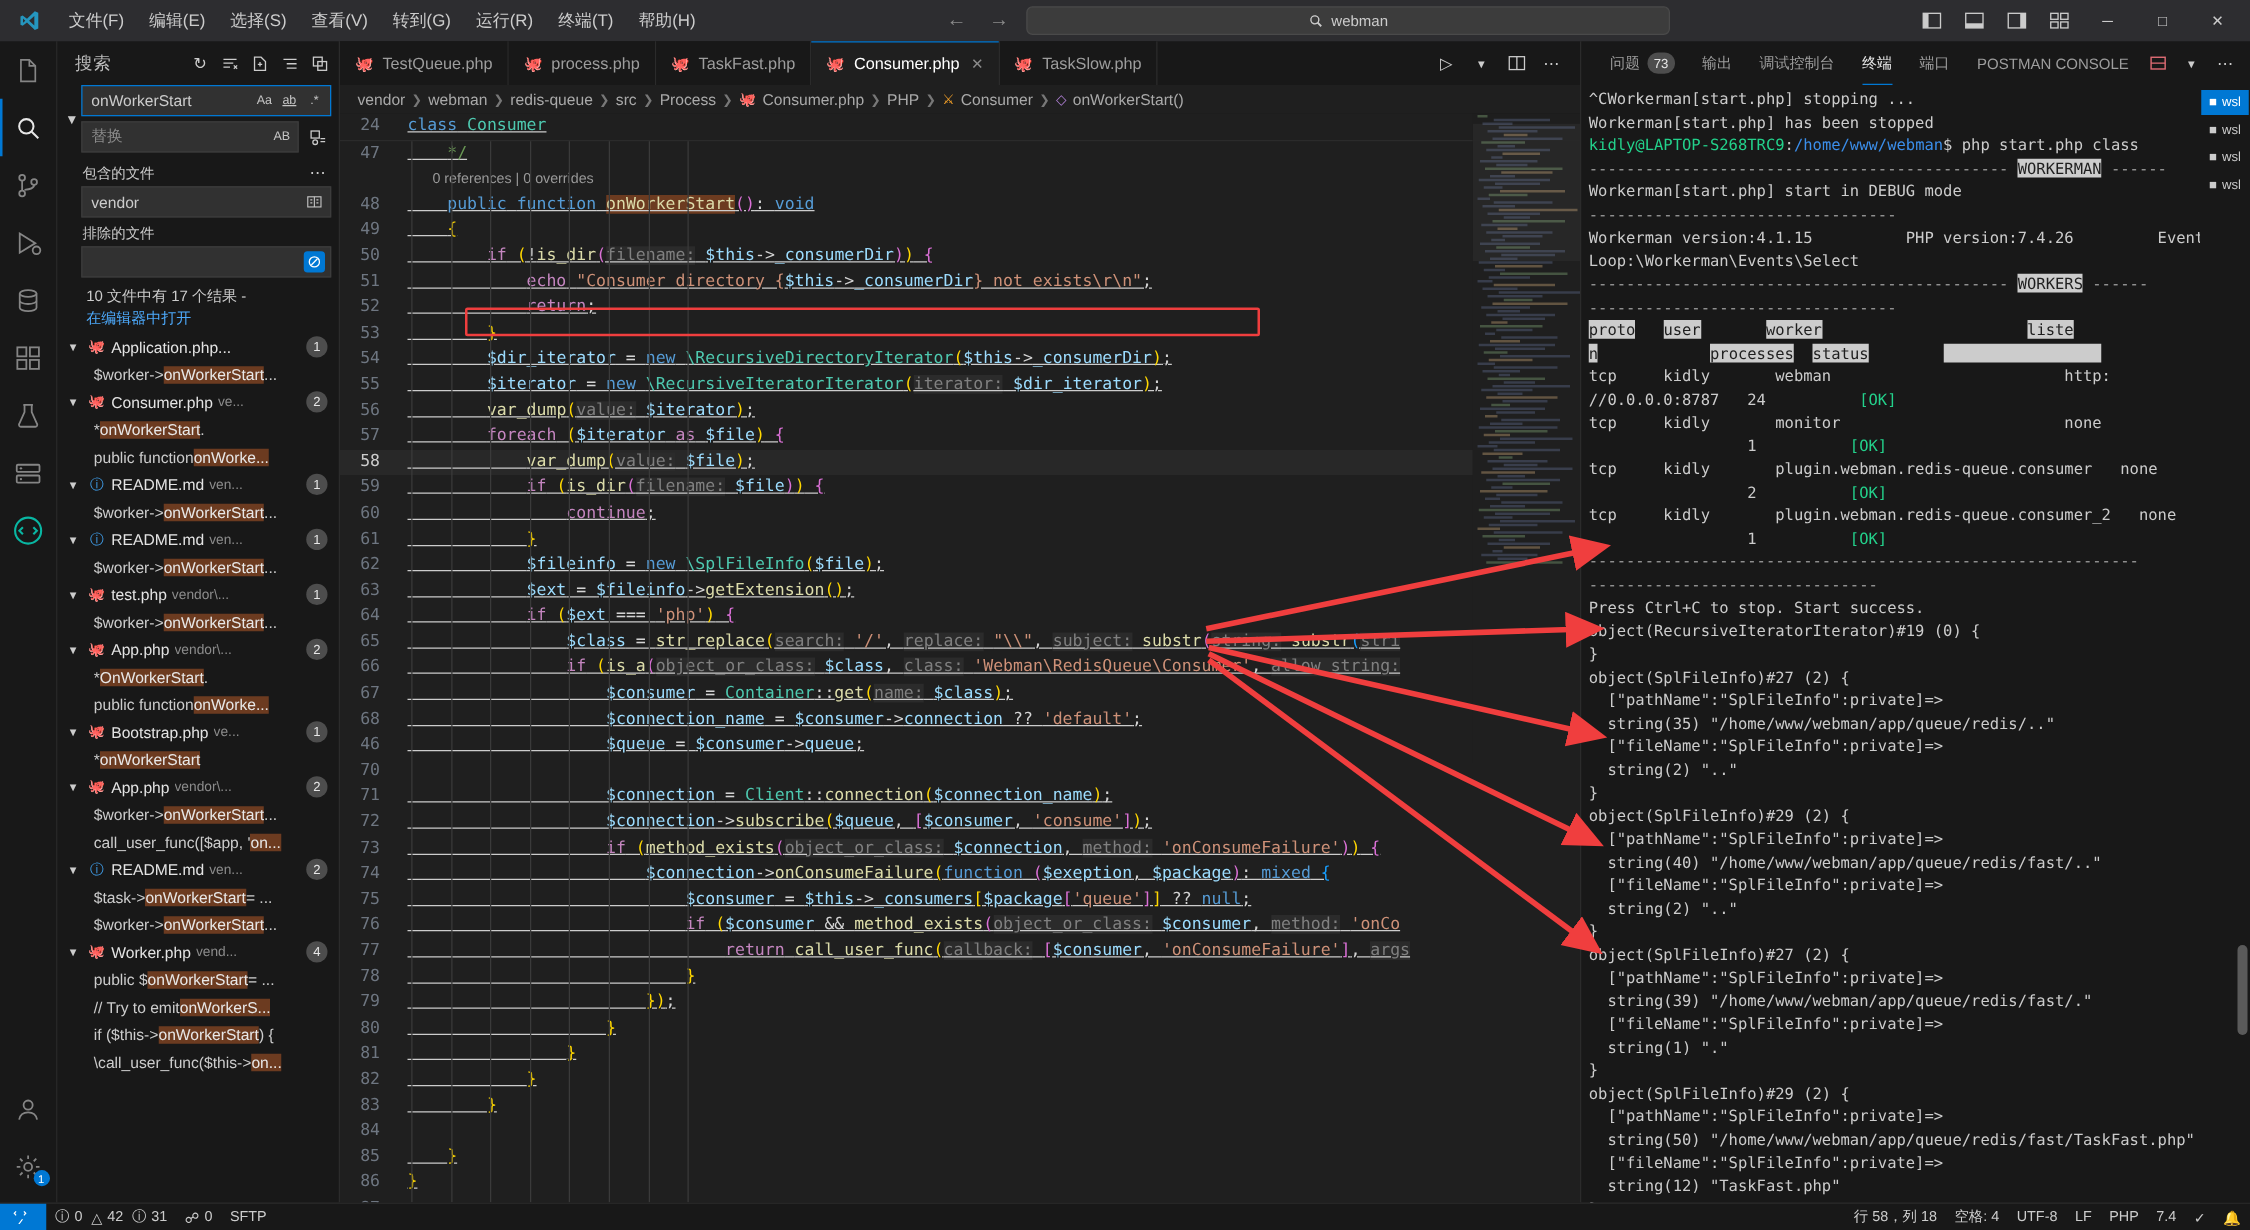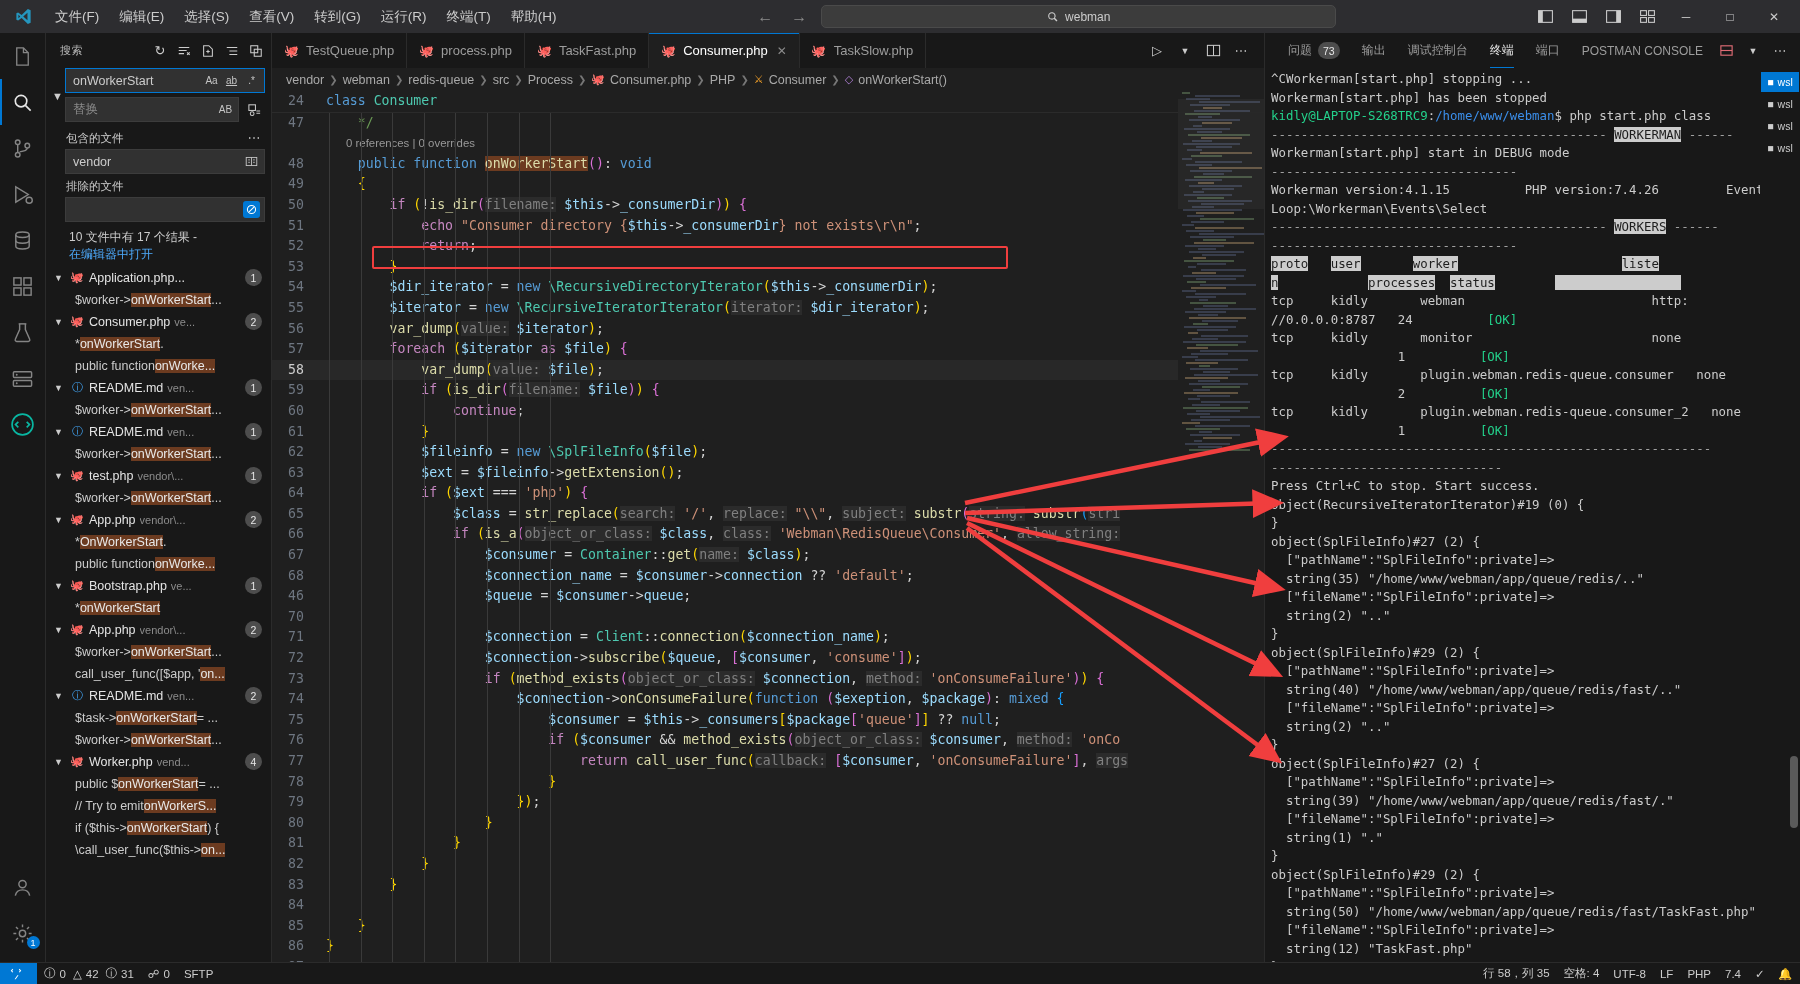--- a/index.html
+++ b/index.html
@@ -45,21 +45,21 @@
   .ab-item.active:before { content:""; position:absolute; left:0; top:0; bottom:0; width:2px; background:#0078d4; }
   .ab-spacer { flex:1; }
   .ab-badge { position:absolute; right:6px; bottom:7px; background:#0078d4; color:#fff;
               border-radius:50%; width:13px; height:13px; font-size:9px; display:flex;
               align-items:center; justify-content:center; }
 
   
   .sidebar { width:226px; flex:0 0 226px; background:#181818; display:flex; flex-direction:column;
              border-right:1px solid #2b2b2b; overflow:hidden; }
   .sb-head { height:35px; display:flex; align-items:center; padding:0 4px 0 14px; gap:2px; }
-  .sb-title { font-size:11px; text-transform:uppercase; letter-spacing:.5px; color:#bbbbbb; flex:1; }
+  .sb-title { font-size:14px; text-transform:uppercase; letter-spacing:.5px; color:#bbbbbb; flex:1; }
   .sb-ico { width:22px; height:22px; display:flex; align-items:center; justify-content:center; color:#ccc; }
 
   .search-body { padding:0 6px 0 4px; display:flex; }
   .toggle-col { width:15px; display:flex; align-items:flex-start; justify-content:center;
                 padding-top:22px; color:#ccc; font-size:11px; }
   .fields { flex:1; }
   .fieldrow { display:flex; align-items:center; gap:4px; margin-bottom:4px; }
   .inputbox {
     flex:1; height:25px; background:#313131; border:1px solid #3c3c3c;
     display:flex; align-items:center; padding:0 4px 0 7px; gap:3px;
@@ -111,21 +111,21 @@
 
   .editorwrap { flex:1; display:flex; position:relative; min-height:0; overflow:hidden; }
   .code {
     flex:1; font-family:"DejaVu Sans Mono", monospace; font-size:13.2px; line-height:20.6px;
     position:relative; overflow:hidden; padding-top:0px; background:#1f1f1f;
   }
   .cl { display:flex; height:20.6px; white-space:pre; }
   .cl.cur { background:#282828; }
   .ln { width:54px; text-align:right; padding-right:22px; color:#6e7681; flex:0 0 54px; }
   .cl.cur .ln { color:#cccccc; }
-  .ctext { position:relative; }
+  .ctext { position:relative;text-decoration:underline; }
   .codelens { display:flex; height:20.6px; white-space:pre; color:#999999; font-size:11.4px;
               font-family:"Liberation Sans",sans-serif; }
   .codelens .ln { width:54px; flex:0 0 54px; }
 
   
   .k  { color:#c586c0; }  
   .kb { color:#569cd6; }  
   .fn { color:#dcdcaa; }
   .cls{ color:#4ec9b0; }
   .var{ color:#9cdcfe; }
@@ -980,21 +980,21 @@
     </div>
     <div class="sb-cell">
       <span>☍</span>
       <span>0</span>
     </div>
     <div class="sb-cell">
       <span>SFTP</span>
     </div>
     <div class="sb-right">
       <div class="sb-cell">
-        <span>行 58，列 35</span>
+        <span>行 58，列 18</span>
       </div>
       <div class="sb-cell">
         <span>空格: 4</span>
       </div>
       <div class="sb-cell">
         <span>UTF-8</span>
       </div>
       <div class="sb-cell">
         <span>LF</span>
       </div>

